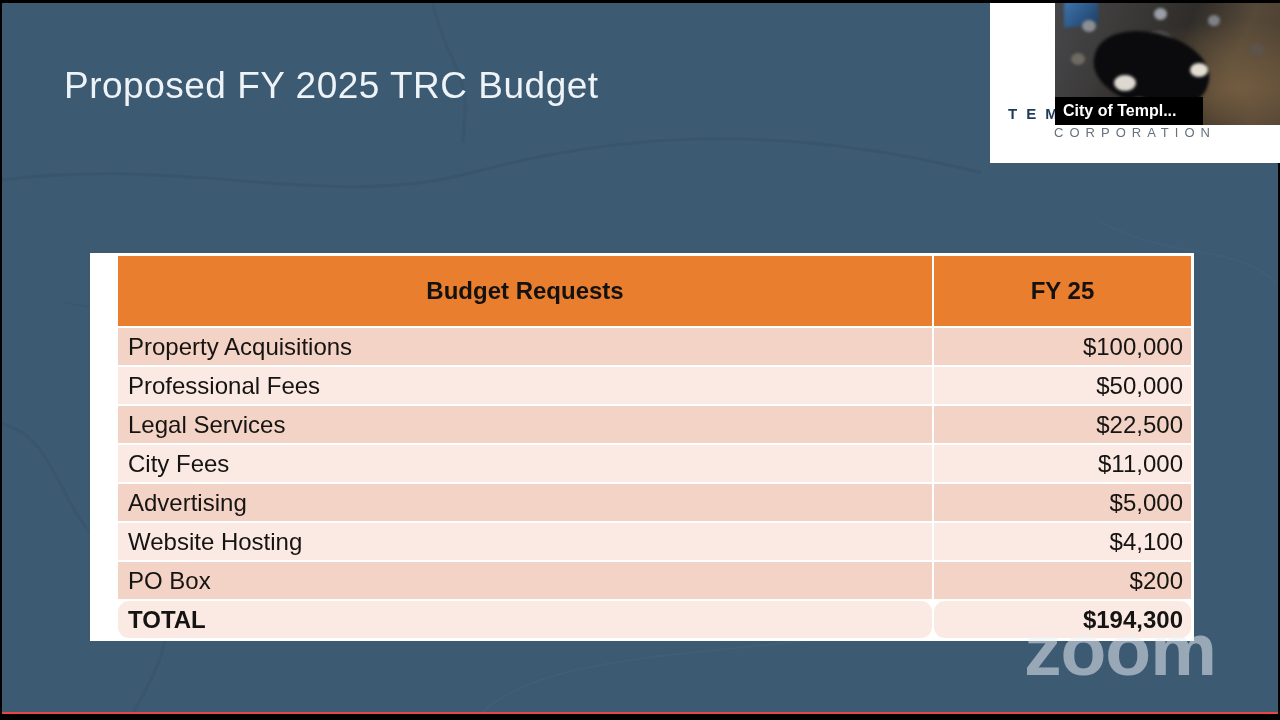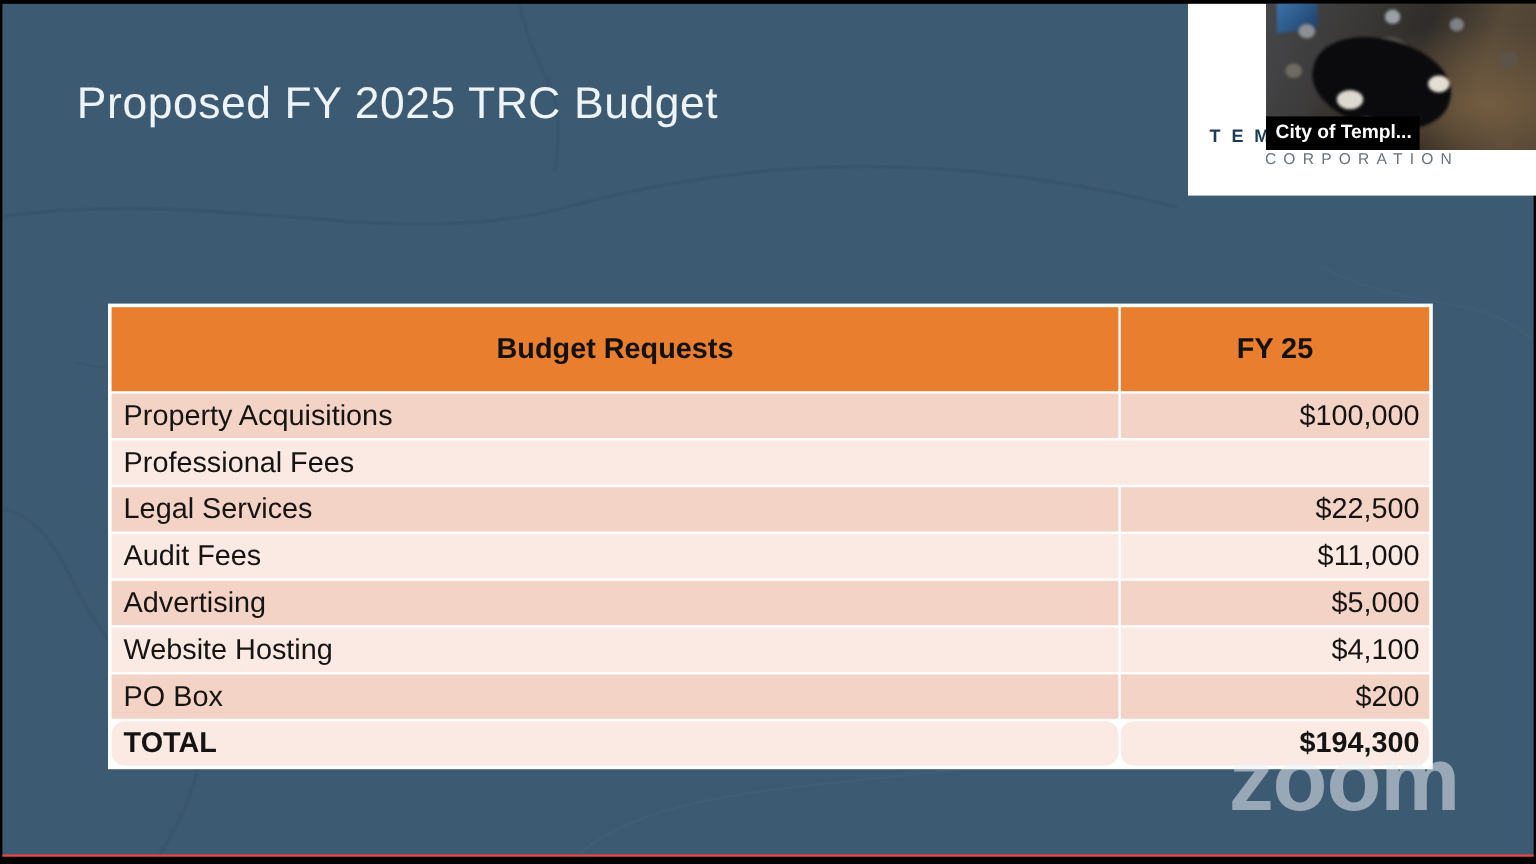--- a/index.html
+++ b/index.html
@@ -25,21 +25,21 @@
     position:absolute;left:88px;top:250px;width:1104px;
     background:#ffffff;padding:3px;
     display:flex;flex-direction:column;gap:2px;
   }
   .t-row{display:flex;gap:2px;height:37px;}
   .t-row.header{height:70px;}
   .t-cell{
     display:flex;align-items:center;
     font-size:24px;color:#161412;overflow:hidden;white-space:nowrap;
   }
-  .cell-label{flex:1;padding-left:10px;justify-content:flex-start;}
+  .cell-label{flex:1;padding-left:10px;justify-content:flex-start;margin-left:25px;}
   .cell-value{width:257px;padding-right:8px;justify-content:flex-end;}
   .t-row.header .t-cell{
     background:#e87e2e;font-weight:700;color:#141210;
     justify-content:center;padding:0;
   }
   .t-row.dark .t-cell{background:#f3d3c6;}
   .t-row.light .t-cell{background:#fbeae4;}
   .t-row.total .t-cell{font-weight:700;border-radius:11px;}
   
   .logo-box{
@@ -75,21 +75,21 @@
   .blob{position:absolute;border-radius:50%;}
   .b1{left:26%;top:60%;width:22px;height:16px;background:#ded9d0;}
   .b2{left:60%;top:50%;width:18px;height:14px;background:#e3ddd2;}
   .b3{left:44%;top:6%;width:13px;height:12px;background:#9aa0a6;}
   .b4{left:12%;top:16%;width:14px;height:12px;background:#8c8f93;}
   .b5{left:68%;top:12%;width:12px;height:11px;background:#7e8287;}
   .b6{left:86%;top:34%;width:16px;height:14px;background:#5d5349;}
   .b7{left:33%;top:78%;width:20px;height:12px;background:#cfc9bf;}
   .b8{left:7%;top:42%;width:14px;height:12px;background:#6f6a63;}
   .video-caption{
-    position:absolute;left:0;bottom:0;width:128px;height:28px;
+    position:absolute;left:0;bottom:0;width:148px;height:28px;
     background:#000;display:flex;align-items:center;padding-left:8px;
     font-size:16px;font-weight:700;color:#fff;white-space:nowrap;
   }
   
   .zoom-watermark{
     position:absolute;left:1024px;top:612px;
     font-size:75px;font-weight:700;letter-spacing:-1px;line-height:1;
     color:rgba(235,240,244,.52);
   }
   
@@ -119,27 +119,28 @@
       <div class="t-row header">
         <div class="t-cell cell-label">Budget Requests</div>
         <div class="t-cell cell-value">FY 25</div>
       </div>
       <div class="t-row dark">
         <div class="t-cell cell-label">Property Acquisitions</div>
         <div class="t-cell cell-value">$100,000</div>
       </div>
       <div class="t-row light">
         <div class="t-cell cell-label">Professional Fees</div>
+        <div class="t-cell cell-value">$50,000</div>
       </div>
       <div class="t-row dark">
         <div class="t-cell cell-label">Legal Services</div>
         <div class="t-cell cell-value">$22,500</div>
       </div>
       <div class="t-row light">
-        <div class="t-cell cell-label">Audit Fees</div>
+        <div class="t-cell cell-label">City Fees</div>
         <div class="t-cell cell-value">$11,000</div>
       </div>
       <div class="t-row dark">
         <div class="t-cell cell-label">Advertising</div>
         <div class="t-cell cell-value">$5,000</div>
       </div>
       <div class="t-row light">
         <div class="t-cell cell-label">Website Hosting</div>
         <div class="t-cell cell-value">$4,100</div>
       </div>

